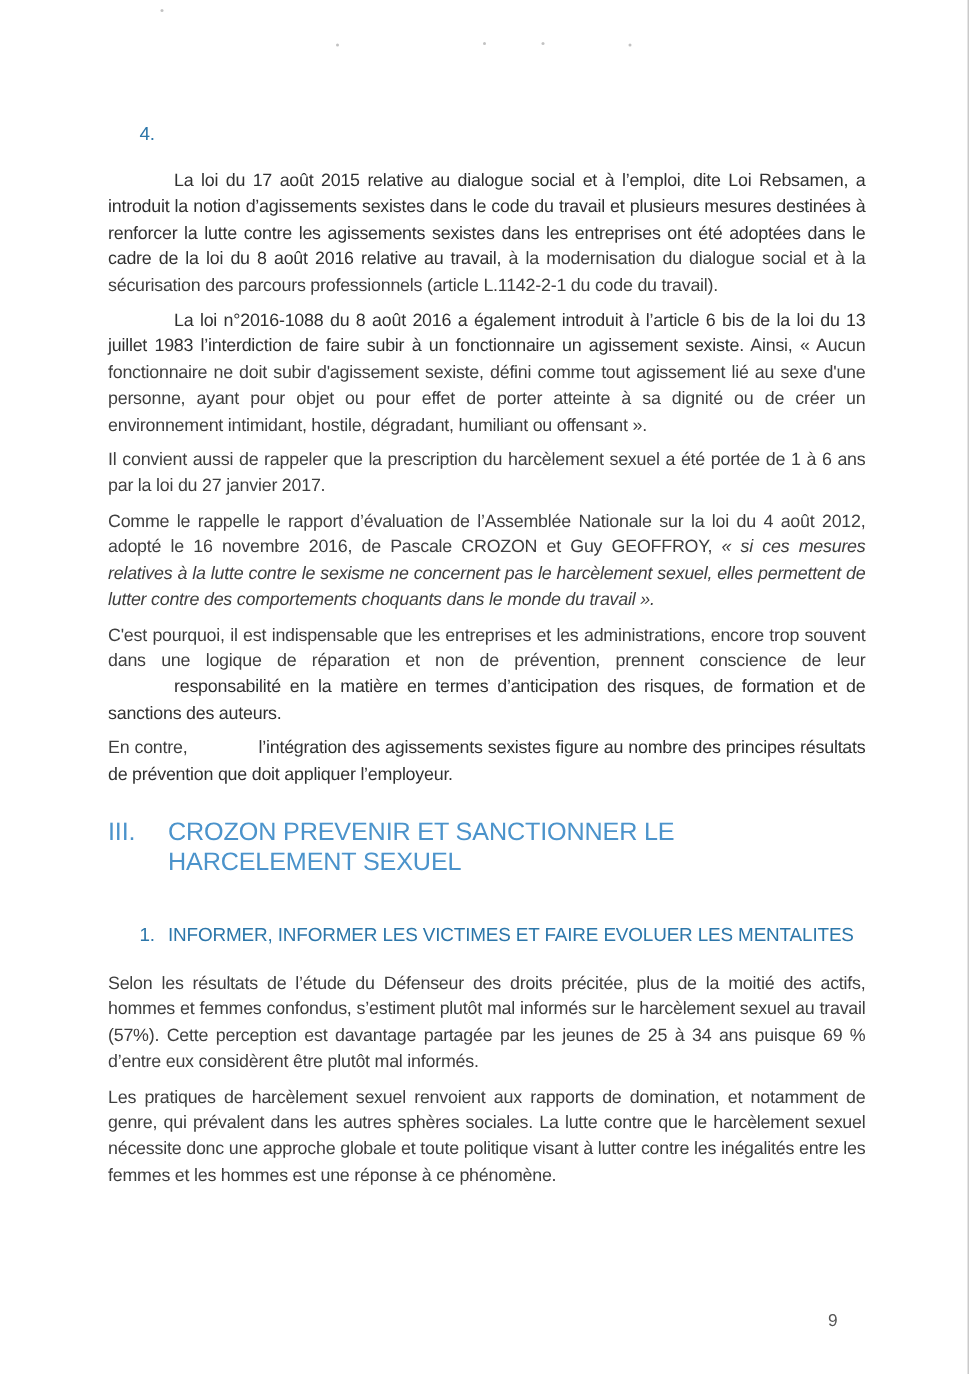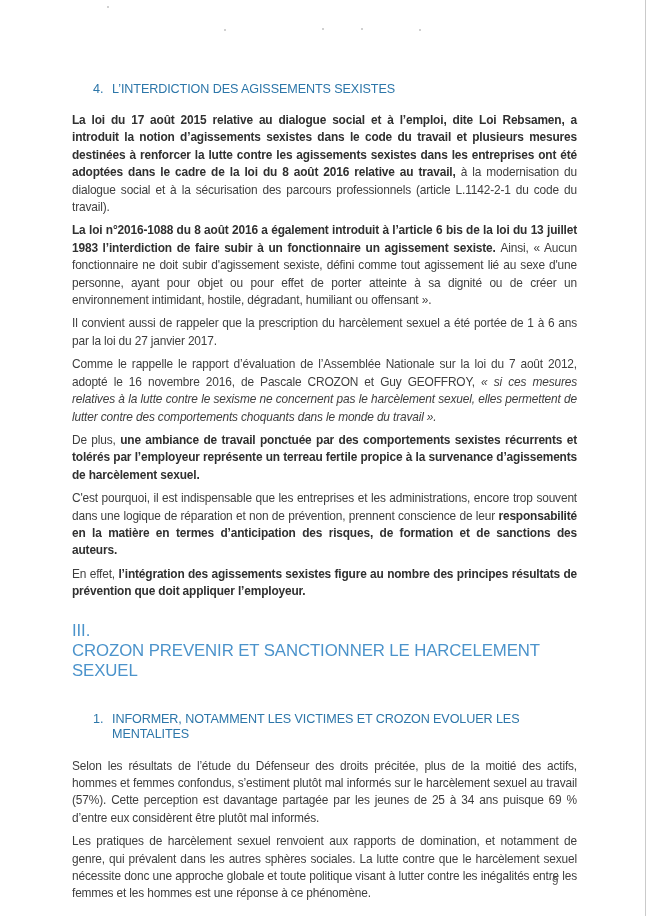--- a/index.html
+++ b/index.html
@@ -33,32 +33,31 @@
   .h-sub.second { margin-top: 31px; margin-bottom: 16px; }
   .h-main {
     display: flex;
     align-items: baseline;
     color: #4b93cb;
     font-size: 16.8px;
     line-height: 20px;
     letter-spacing: -0.1px;
     margin-top: 20px;
     font-weight: 400;
-    flex-direction: column;
   }
   .h-main .h-num { flex: none; width: 40px; }
   p {
     margin: 0 0 6px 0;
     font-size: 11.9px;
     line-height: 17.4px;
     letter-spacing: -0.15px;
     text-align: justify;
     color: #3e3e3e;
   }
-  .b { font-weight: 700; color: #303030; }
+  .b { font-weight: 400; color: #303030; margin-left: 44px; }
   .i { font-style: italic; }
   .page-number {
     position: absolute;
     left: 552px;
     top: 875px;
     font-size: 11.5px;
     color: #555555;
   }
   .edge-line {
     position: absolute;
@@ -91,45 +90,43 @@
   <div class="speck s1"></div>
   <div class="speck s2"></div>
   <div class="speck s3"></div>
   <div class="speck s4"></div>
   <div class="speck s5"></div>
 
   <div class="content">
 
     <div class="h-sub first">
         <span class="h-num">4.</span>
-        <span class="h-label">L’INTERDICTION DES AGISSEMENTS SEXISTES</span>
       </div>
 
     <p><span class="b">La loi du 17 août 2015 relative au dialogue social et à l’emploi, dite Loi Rebsamen, a introduit la notion d’agissements sexistes dans le code du travail et plusieurs mesures destinées à renforcer la lutte contre les agissements sexistes dans les entreprises ont été adoptées dans le cadre de la loi du 8 août 2016 relative au travail, </span><span>à la modernisation du dialogue social et à la sécurisation des parcours professionnels (article L.1142-2-1 du code du travail).</span></p>
 
     <p><span class="b">La loi n°2016-1088 du 8 août 2016 a également introduit à l’article 6 bis de la loi du 13 juillet 1983 l’interdiction de faire subir à un fonctionnaire un agissement sexiste. </span><span>Ainsi, « Aucun fonctionnaire ne doit subir d'agissement sexiste, défini comme tout agissement lié au sexe d'une personne, ayant pour objet ou pour effet de porter atteinte à sa dignité ou de créer un environnement intimidant, hostile, dégradant, humiliant ou offensant ».</span></p>
 
     <p><span>Il convient aussi de rappeler que la prescription du harcèlement sexuel a été portée de 1 à 6 ans par la loi du 27 janvier 2017.</span></p>
 
-    <p><span>Comme le rappelle le rapport d’évaluation de l’Assemblée Nationale sur la loi du 7 août 2012, adopté le 16 novembre 2016, de Pascale CROZON et Guy GEOFFROY, </span><span class="i">« si ces mesures relatives à la lutte contre le sexisme ne concernent pas le harcèlement sexuel, elles permettent de lutter contre des comportements choquants dans le monde du travail ».</span></p>
+    <p><span>Comme le rappelle le rapport d’évaluation de l’Assemblée Nationale sur la loi du 4 août 2012, adopté le 16 novembre 2016, de Pascale CROZON et Guy GEOFFROY, </span><span class="i">« si ces mesures relatives à la lutte contre le sexisme ne concernent pas le harcèlement sexuel, elles permettent de lutter contre des comportements choquants dans le monde du travail ».</span></p>
 
-    <p><span>De plus, </span><span class="b">une ambiance de travail ponctuée par des comportements sexistes récurrents et tolérés par l’employeur représente un terreau fertile propice à la survenance d’agissements de harcèlement sexuel.</span></p>
 
     <p><span>C'est pourquoi, il est indispensable que les entreprises et les administrations, encore trop souvent dans une logique de réparation et non de prévention, prennent conscience de leur </span><span class="b">responsabilité en la matière en termes d’anticipation des risques, de formation et de sanctions des auteurs.</span></p>
 
-    <p><span>En effet, </span><span class="b">l’intégration des agissements sexistes figure au nombre des principes résultats de prévention que doit appliquer l’employeur.</span></p>
+    <p><span>En contre, </span><span class="b">l’intégration des agissements sexistes figure au nombre des principes résultats de prévention que doit appliquer l’employeur.</span></p>
 
     <div class="h-main">
         <span class="h-num">III.</span>
         <span class="h-label">CROZON PREVENIR ET SANCTIONNER LE HARCELEMENT SEXUEL</span>
       </div>
 
     <div class="h-sub second">
         <span class="h-num">1.</span>
-        <span class="h-label">INFORMER, NOTAMMENT LES VICTIMES ET CROZON EVOLUER LES MENTALITES</span>
+        <span class="h-label">INFORMER, INFORMER LES VICTIMES ET FAIRE EVOLUER LES MENTALITES</span>
       </div>
 
     <p><span>Selon les résultats de l’étude du Défenseur des droits précitée, plus de la moitié des actifs, hommes et femmes confondus, s’estiment plutôt mal informés sur le harcèlement sexuel au travail (57%). Cette perception est davantage partagée par les jeunes de 25 à 34 ans puisque 69 % d’entre eux considèrent être plutôt mal informés.</span></p>
 
     <p><span>Les pratiques de harcèlement sexuel renvoient aux rapports de domination, et notamment de genre, qui prévalent dans les autres sphères sociales. La lutte contre que le harcèlement sexuel nécessite donc une approche globale et toute politique visant à lutter contre les inégalités entre les femmes et les hommes est une réponse à ce phénomène.</span></p>
 
   </div>
 
   <div class="page-number">9</div>
 </div>

